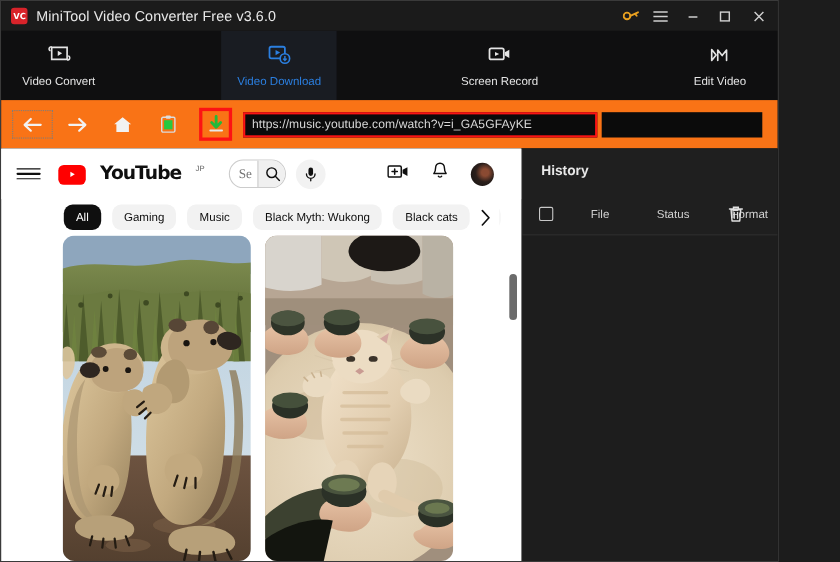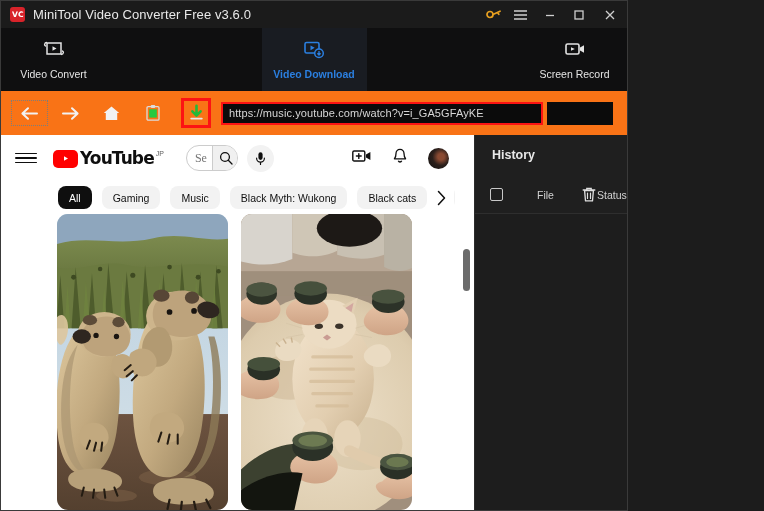--- a/index.html
+++ b/index.html
@@ -7,21 +7,21 @@
   body {
     width: 764px;
     height: 511px;
     background: #1c1c1c;
     font-family: "Liberation Sans", sans-serif;
     overflow: hidden;
   }
 
   .app {
     position: relative;
-    width: 628px;
+    width: 708px;
     height: 511px;
     background: #181818;
     display: flex;
     flex-direction: column;
     border: 1px solid #3a3a3a;
     overflow: hidden;
   }
 
   
   .titlebar {
@@ -74,21 +74,20 @@
     align-items: center;
     justify-content: center;
     gap: 7px;
     color: #e4e4e4;
     font-size: 10.5px;
   }
   .tab .ticon { height: 22px; display: flex; align-items: center; }
   .tab.active {
     background: #191c22;
     color: #2b7fe0;
-    font-weight: bold;
   }
 
   
   .toolbar {
     height: 44px;
     background: #f97316;
     display: flex;
     align-items: center;
     padding: 0 14px 0 8px;
     gap: 0;
@@ -157,21 +156,21 @@
     display: flex;
     align-items: center;
     padding: 0 12px 0 14px;
     gap: 0;
     background: #fff;
     flex: 0 0 auto;
   }
   .yt-burger { width: 22px; display:flex; flex-direction: column; gap: 3px; }
   .yt-burger span { display:block; height: 1.6px; background: #0f0f0f; border-radius: 1px; }
   .yt-logo {
-    display: flex; align-items: flex-start; gap: 2px;
+    display: flex; align-items: flex-start; gap: 13px;
     margin-left: 16px;
   }
   .yt-play {
     width: 25px; height: 18px;
     background: #ff0000;
     border-radius: 5px;
     display: flex; align-items: center; justify-content: center;
     margin-top: 1px;
   }
   .yt-word {
@@ -406,20 +405,29 @@
       <span class="ticon">
         <svg width="24" height="20" viewBox="0 0 24 20">
           <rect x="3" y="4" width="13" height="10" rx="1.6" fill="none" stroke="#e4e4e4" stroke-width="1.6"></rect>
           <path d="M8 7.2l3.8 1.8L8 10.8z" fill="#e4e4e4"></path>
           <path d="M17 7.5l4-2.2v7.4l-4-2.2z" fill="#e4e4e4"></path>
         </svg>
       </span>
       <span>Screen Record</span>
     </div>
 
+    <div class="tab">
+      <span class="ticon">
+        <svg width="24" height="20" viewBox="0 0 24 20">
+          <path d="M5 15V5l4 5z" fill="none" stroke="#e4e4e4" stroke-width="1.5" stroke-linejoin="round"></path>
+          <path d="M10.5 15V5.5l4 5 4-5V15" fill="none" stroke="#e4e4e4" stroke-width="1.5" stroke-linejoin="round" stroke-linecap="round"></path>
+        </svg>
+      </span>
+      <span>Edit Video</span>
+    </div>
   </div>
 
   <div class="toolbar">
     <div class="tool-btn nav-focus">
       <svg width="19" height="15" viewBox="0 0 19 15">
         <path d="M17 7.5H3M8 2.2L2.4 7.5 8 12.8" fill="none" stroke="#f2f2f2" stroke-width="2" stroke-linecap="round" stroke-linejoin="round"></path>
       </svg>
     </div>
     <div class="tool-btn">
       <svg width="19" height="15" viewBox="0 0 19 15">

